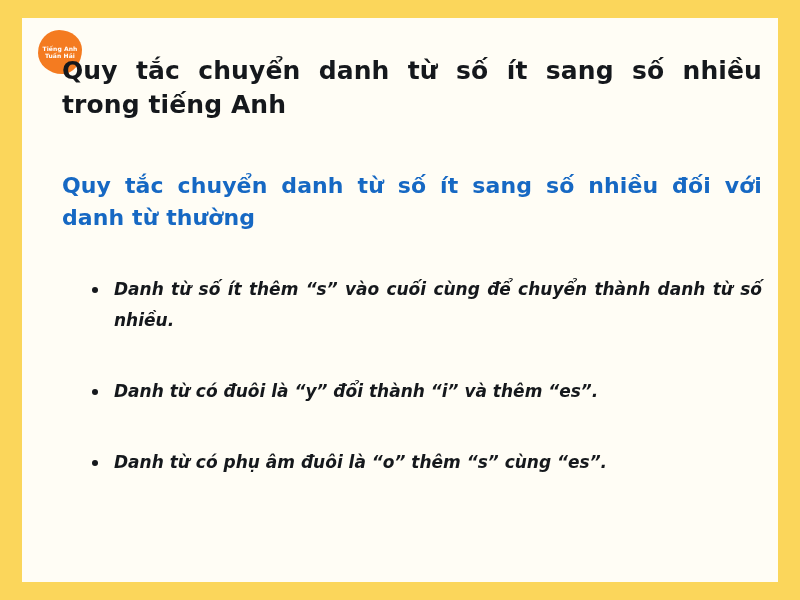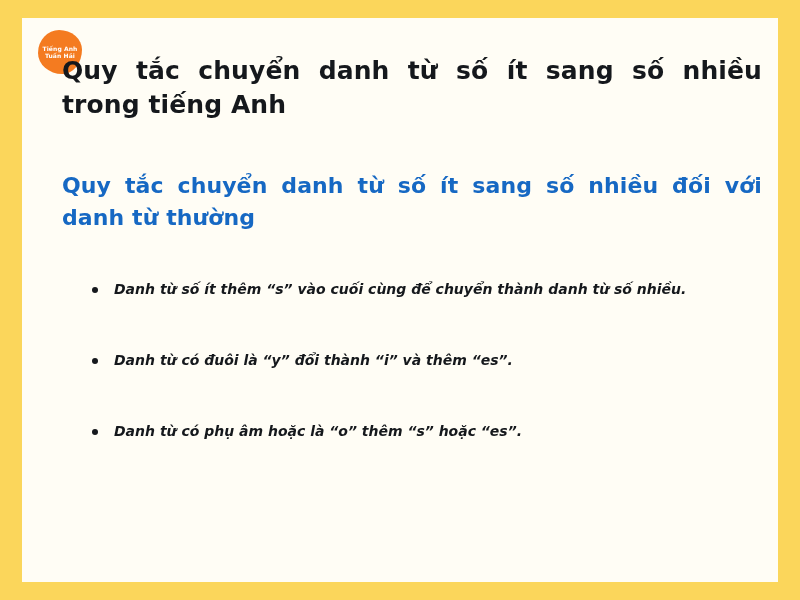--- a/index.html
+++ b/index.html
@@ -84,21 +84,21 @@
     text-align-last: left;
     letter-spacing: 0.1px;
   }
   ul.rules {
     margin: 40px 0 0 0;
     padding-left: 48px;
     list-style: none;
   }
   ul.rules li {
     position: relative;
-    font-size: 14px;
+    font-size: 17px;
     line-height: 31px;
     font-style: italic;
     font-weight: bold;
     color: #15181C;
     margin-bottom: 2px;
     text-align: justify;
     text-align-last: left;
     padding-left: 4px;
     margin-top: 40px;
   }
@@ -128,17 +128,17 @@
       <span>Tuấn Hải</span>
     </div>
   </div>
 
   <div class="content">
     <h1 class="title">Quy tắc chuyển danh từ số ít sang số nhiều trong tiếng Anh</h1>
     <h2 class="subtitle">Quy tắc chuyển danh từ số ít sang số nhiều đối với danh từ thường</h2>
     <ul class="rules">
       <li>Danh từ số ít thêm “s” vào cuối cùng để chuyển thành danh từ số nhiều.</li>
       <li class="nojust">Danh từ có đuôi là “y” đổi thành “i” và thêm “es”.</li>
-      <li class="nojust">Danh từ có phụ âm hoặc là “o” thêm “s” hoặc “es”.</li>
+      <li class="nojust">Danh từ có phụ âm đuôi là “o” thêm “s” cùng “es”.</li>
     </ul>
   </div>
 
 </div>
 
 </body></html>

